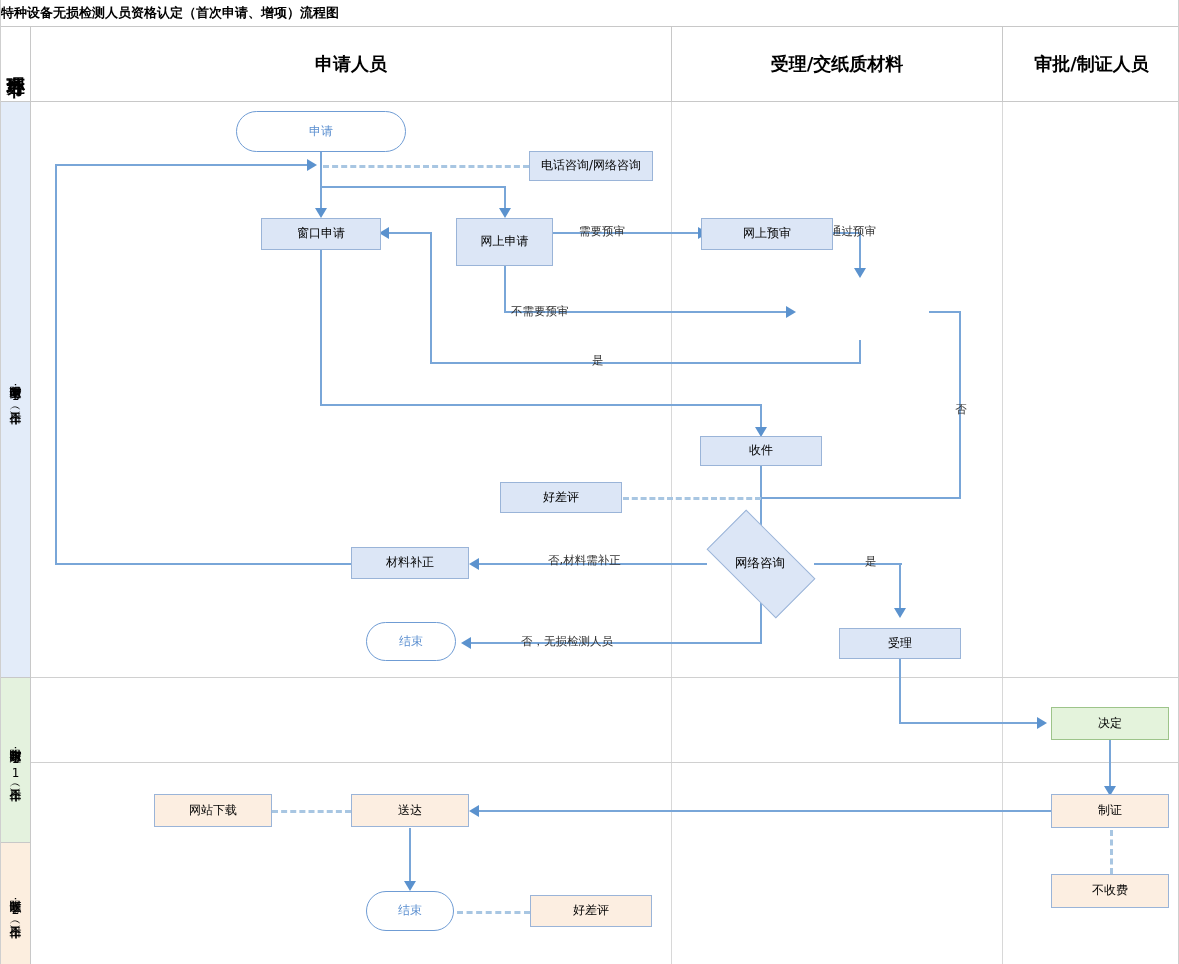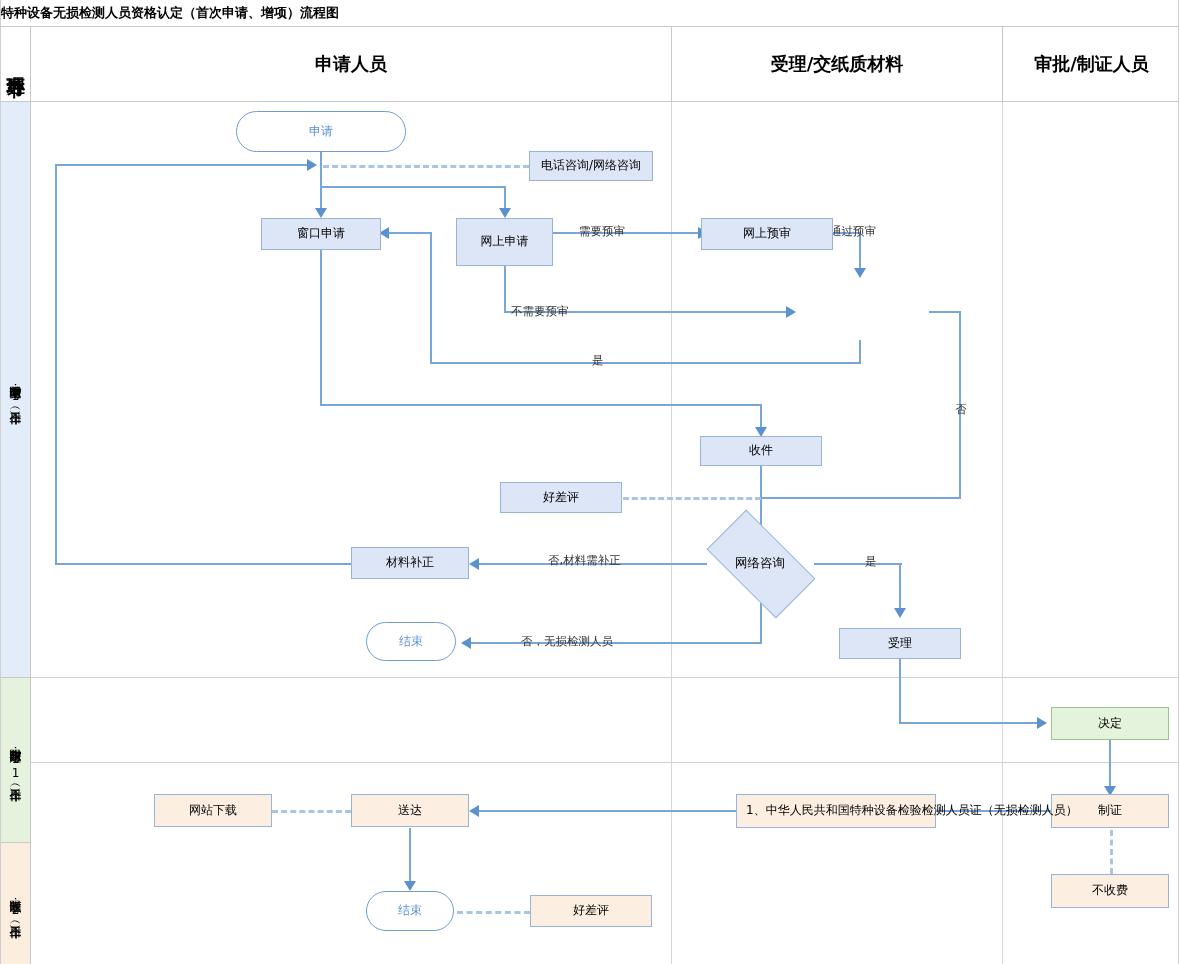--- a/index.html
+++ b/index.html
@@ -213,21 +213,20 @@
   <div class="node n-term" style="left:365px;top:622px;width:90px;height:39px;">结束</div>
 
   <div class="node n-blue" style="left:838px;top:628px;width:122px;height:31px;">受理</div>
 
   <div class="node n-green" style="left:1050px;top:707px;width:118px;height:33px;">决定</div>
 
   <div class="node n-orange" style="left:1050px;top:794px;width:118px;height:34px;">制证</div>
 
   <div class="node n-orange" style="left:1050px;top:874px;width:118px;height:34px;">不收费</div>
 
-  <div class="node n-orange n-overflow" style="left:735px;top:794px;width:200px;height:34px;">1、中华人民共和国特种设备检验检测人员证（无损检测人员）</div>
 
   <div class="node n-orange" style="left:153px;top:794px;width:118px;height:33px;">网站下载</div>
 
   <div class="node n-orange" style="left:350px;top:794px;width:118px;height:33px;">送达</div>
 
   <div class="node n-term" style="left:365px;top:891px;width:88px;height:40px;">结束</div>
 
   <div class="node n-orange" style="left:529px;top:895px;width:122px;height:32px;">好差评</div>
 
 </div>

